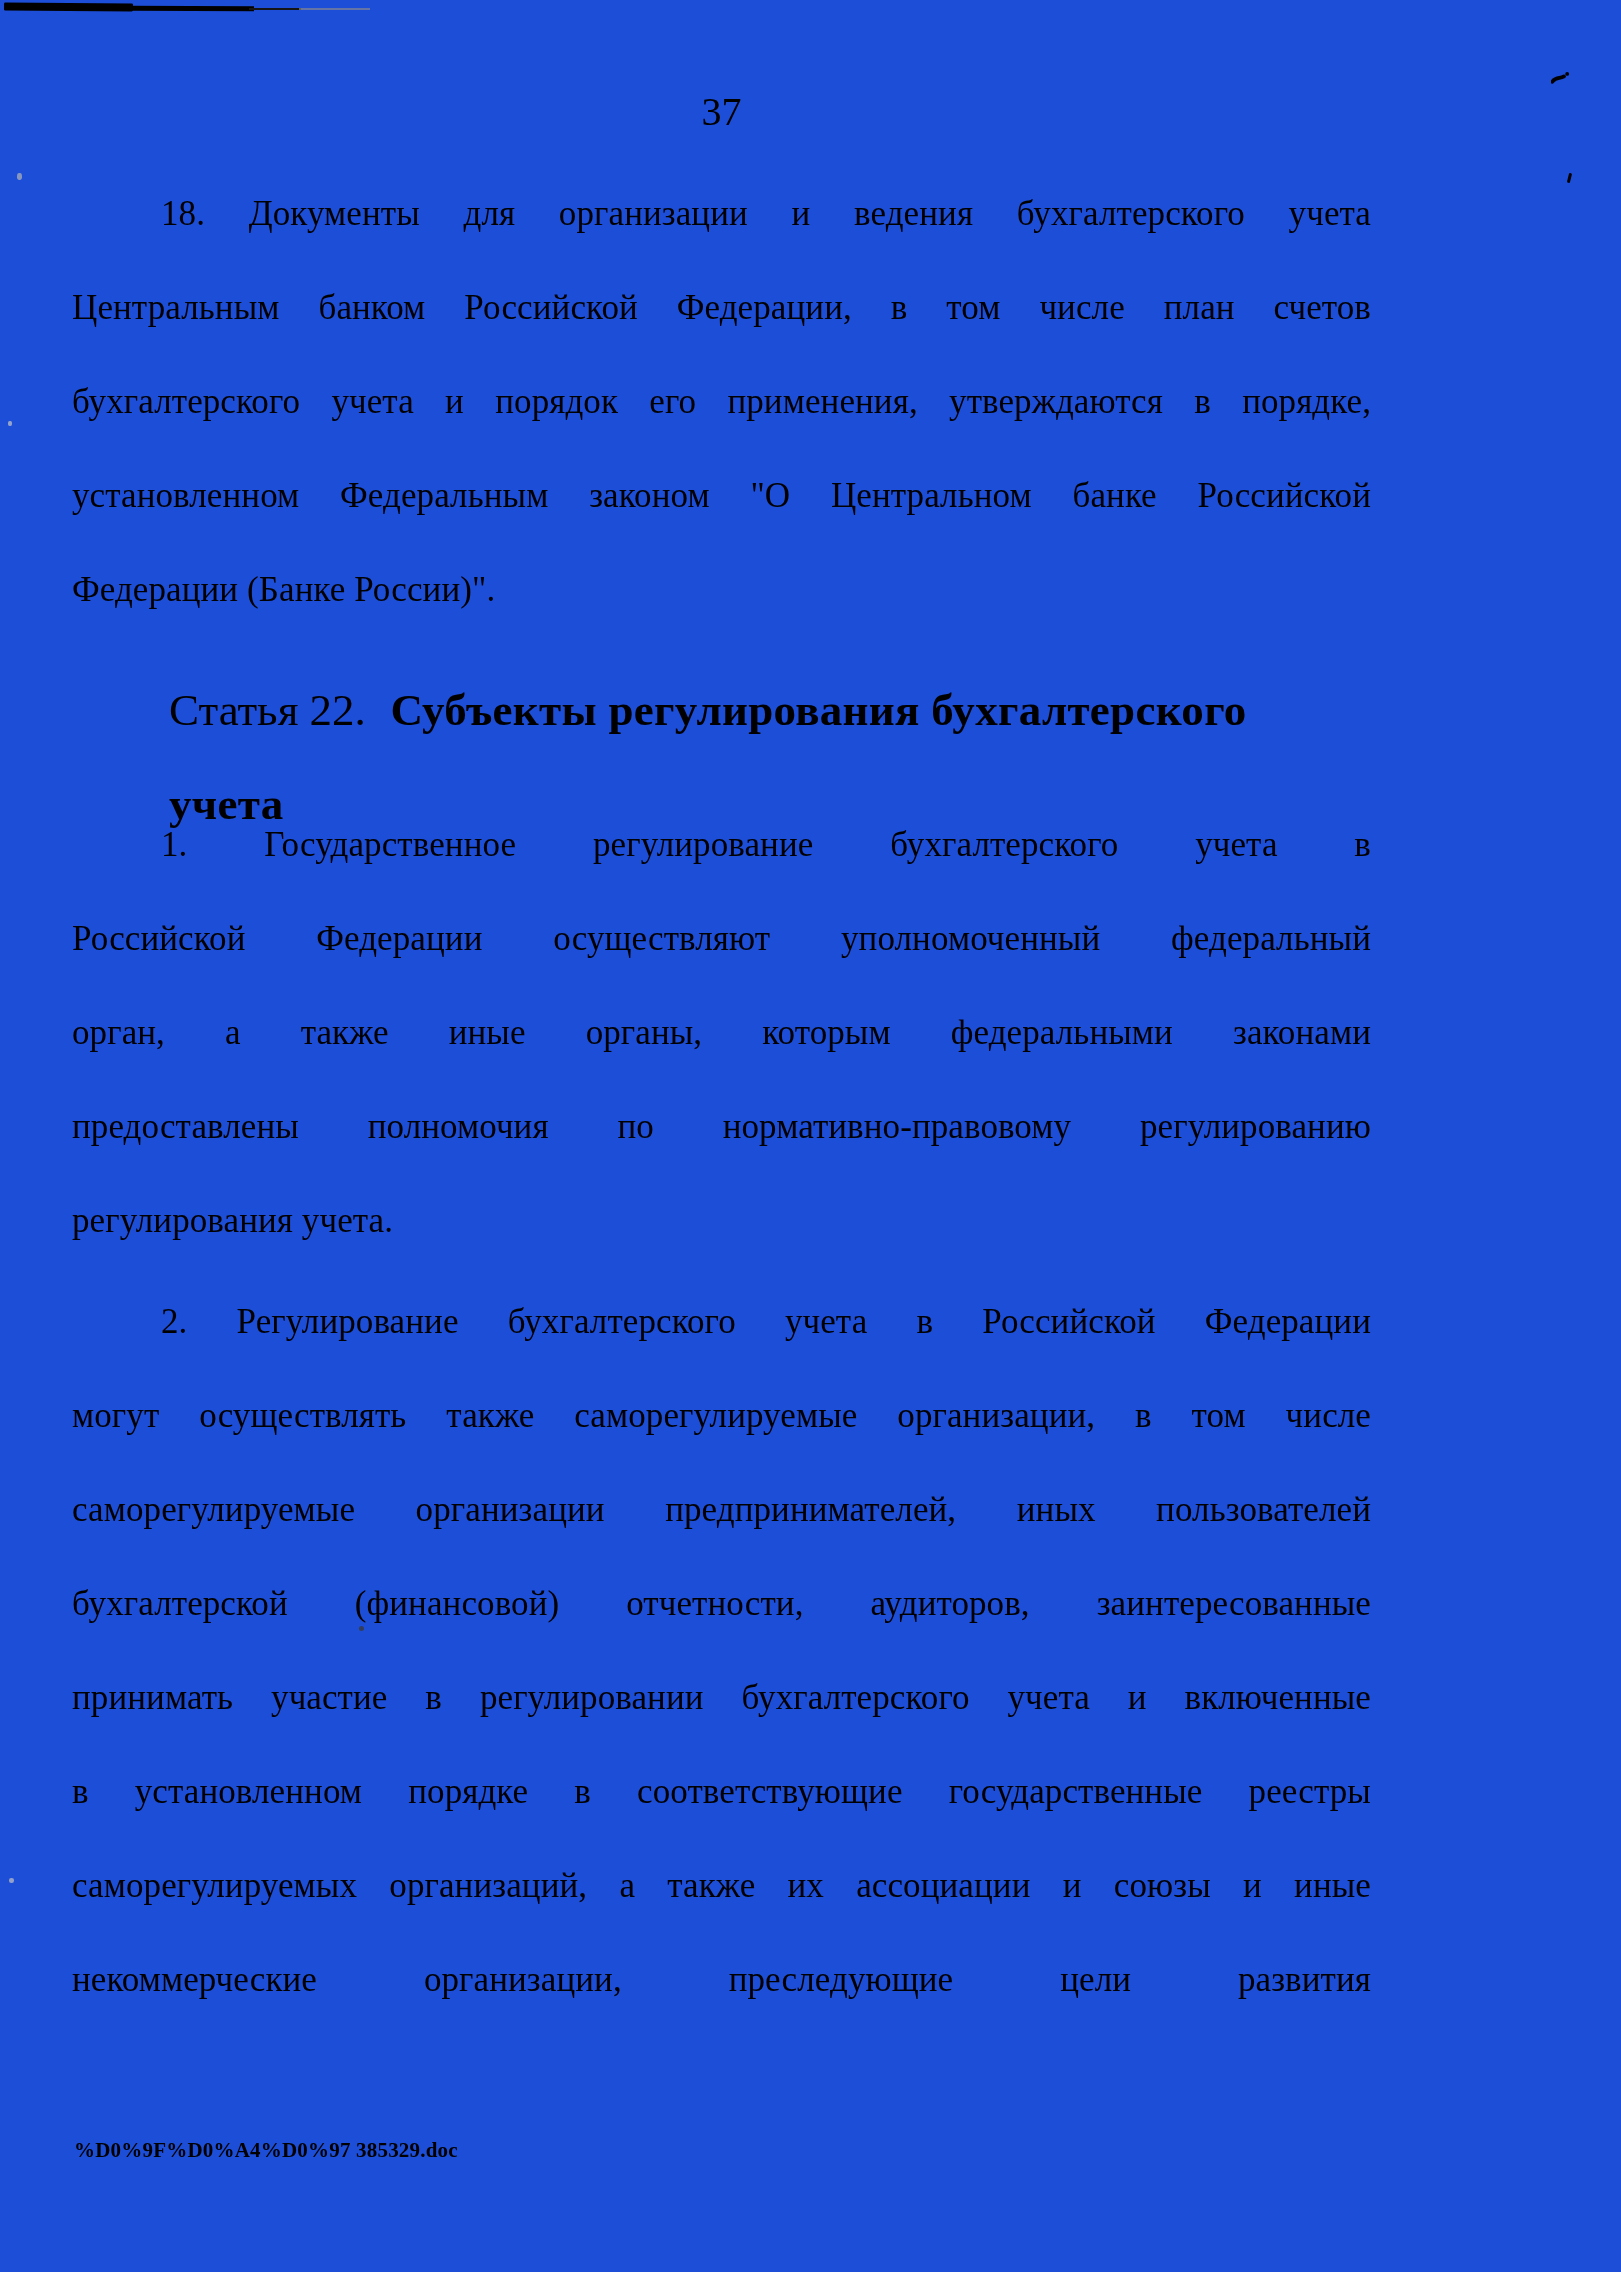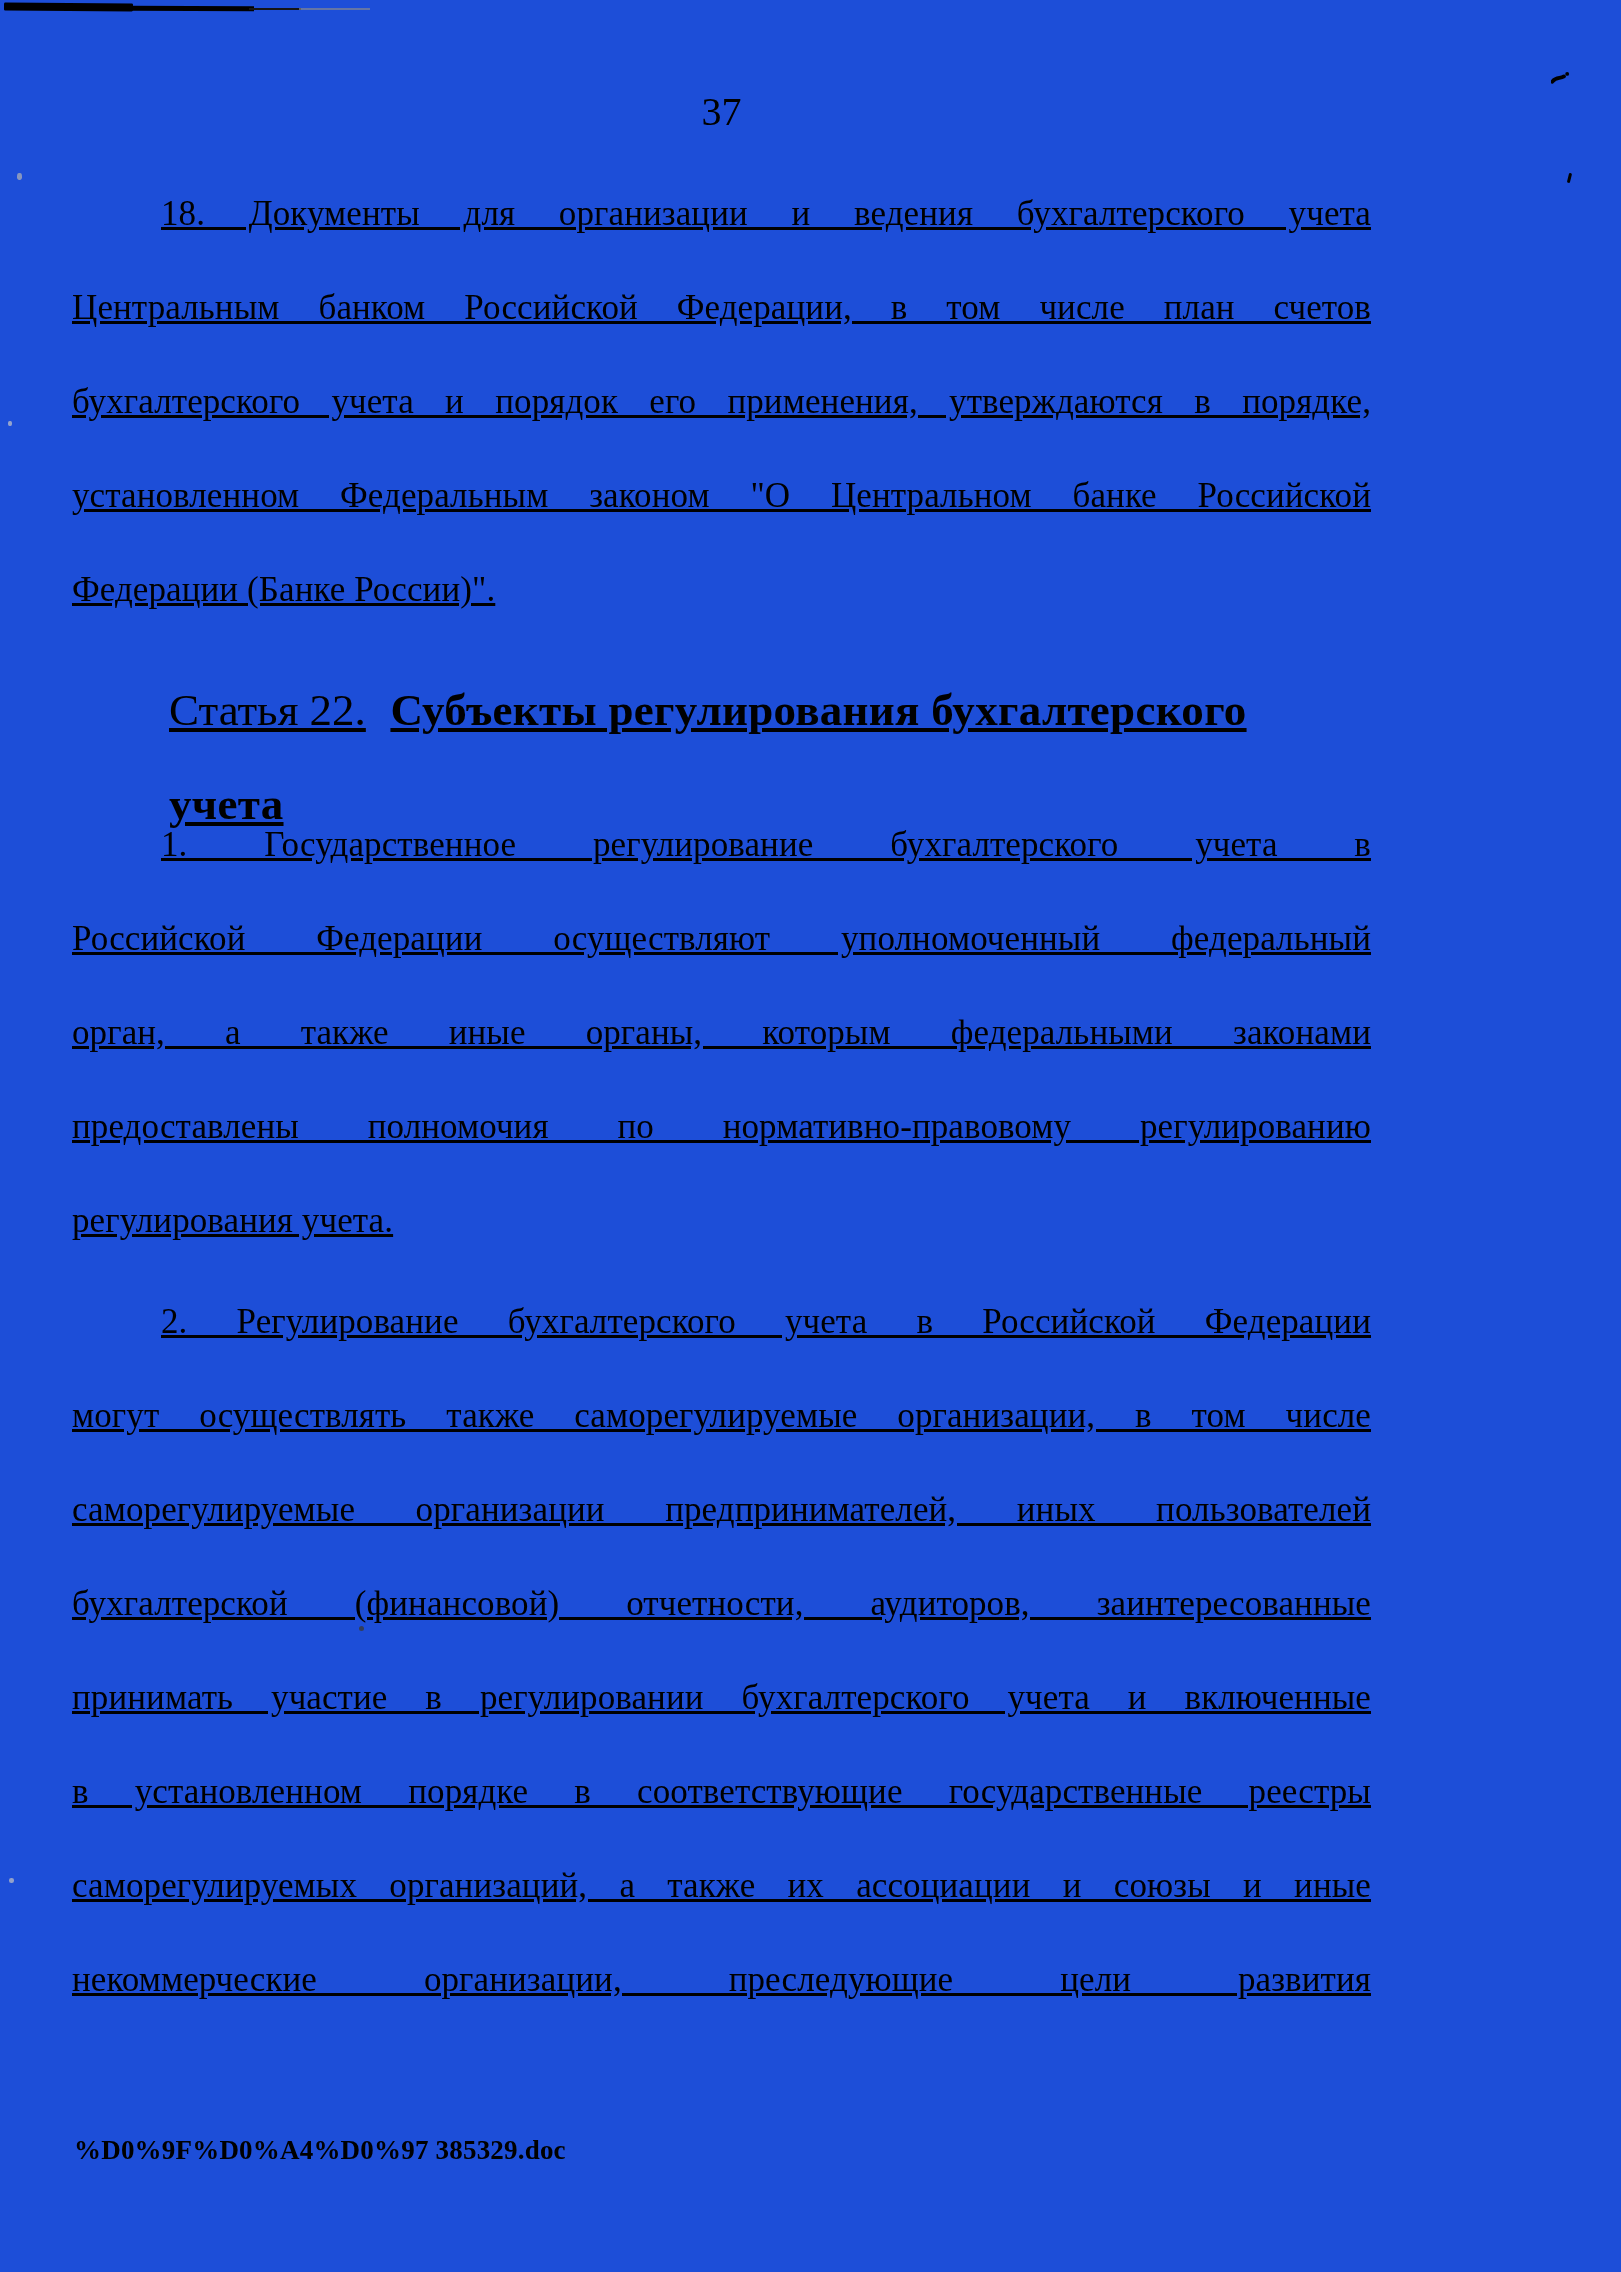--- a/index.html
+++ b/index.html
@@ -22,21 +22,21 @@
     font-size: 40px;
     line-height: 45px;
     color: #000;
   }
   .content {
     position: absolute;
     left: 72px;
     top: 167px;
     width: 1299px;
   }
-  .block { margin: 0; text-decoration: underline; }
+  .block { margin: 0; }
   
   .block-1 { margin-top: 26px; }
   .block-2 { margin-top: 41px; }
   .block-3 { margin-top: 6.5px; }
   .line {
     height: 94px;
     line-height: 94px;
     font-size: 35px;
     text-align: left;
     white-space: normal;
@@ -55,21 +55,21 @@
   }
   .heading-line .heading-title {
     font-weight: bold;
     margin-left: 24.6px;
     letter-spacing: 0.3px;
   }
   .footer-filename {
     position: absolute;
     left: 74px;
     top: 2135px;
-    font-size: 27px;
+    font-size: 21px;
     line-height: 30px;
     font-weight: bold;
     letter-spacing: 0.2px;
     color: #000;
   }
   
   .artifact { position: absolute; pointer-events: none; }
   .streak-1 { left: 3.9px;  top: 3.2px;  width: 129px; height: 8.4px; background: #000; transform: rotate(0.35deg); border-radius: 1.3px; }
   .streak-2 { left: 128px; top: 5.8px; width: 126px; height: 5.2px; background: #000; transform: rotate(0.2deg); }
   .streak-3 { left: 249px; top: 7.8px; width: 52px; height: 2.6px; background: #151515; }

